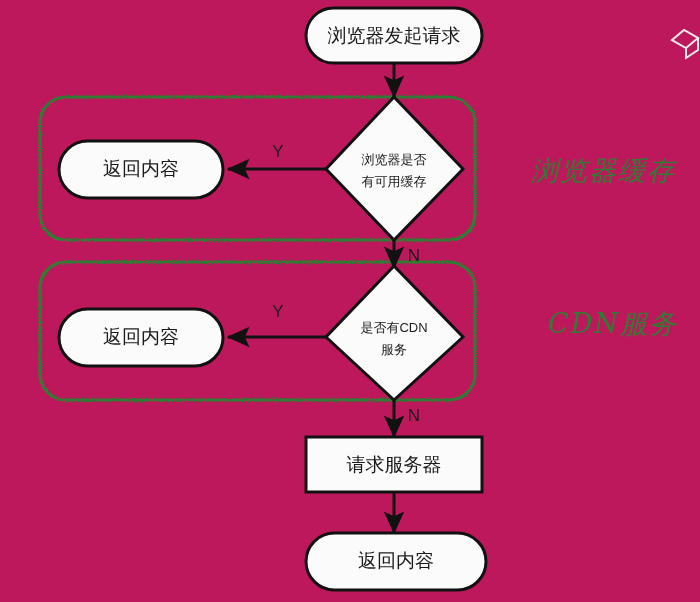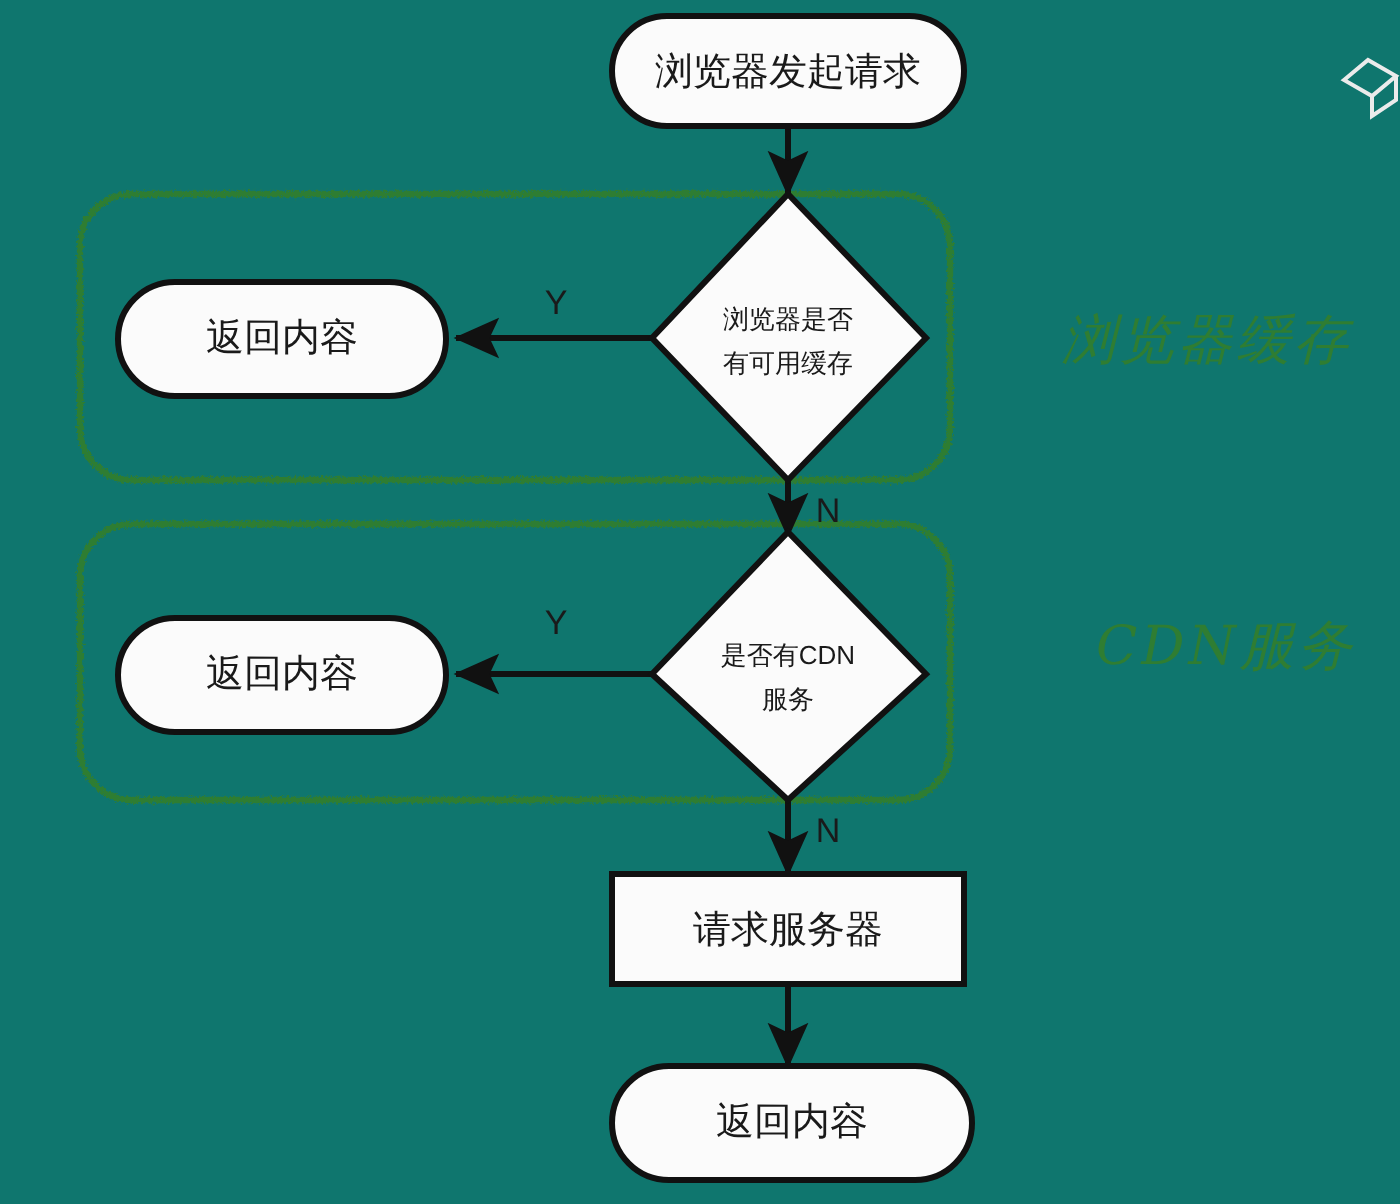--- a/index.html
+++ b/index.html
@@ -4,21 +4,21 @@
 <style>
   html, body {
     margin: 0;
     padding: 0;
     background: #ffffff;
   }
   #canvas {
     position: relative;
     width: 700px;
     height: 602px;
-    background: #0f766e;
+    background: #be185d;
     overflow: hidden;
     font-family: "Liberation Sans", "DejaVu Sans", sans-serif;
   }
   #flow-svg {
     position: absolute;
     left: 0;
     top: 0;
     width: 700px;
     height: 602px;
   }

